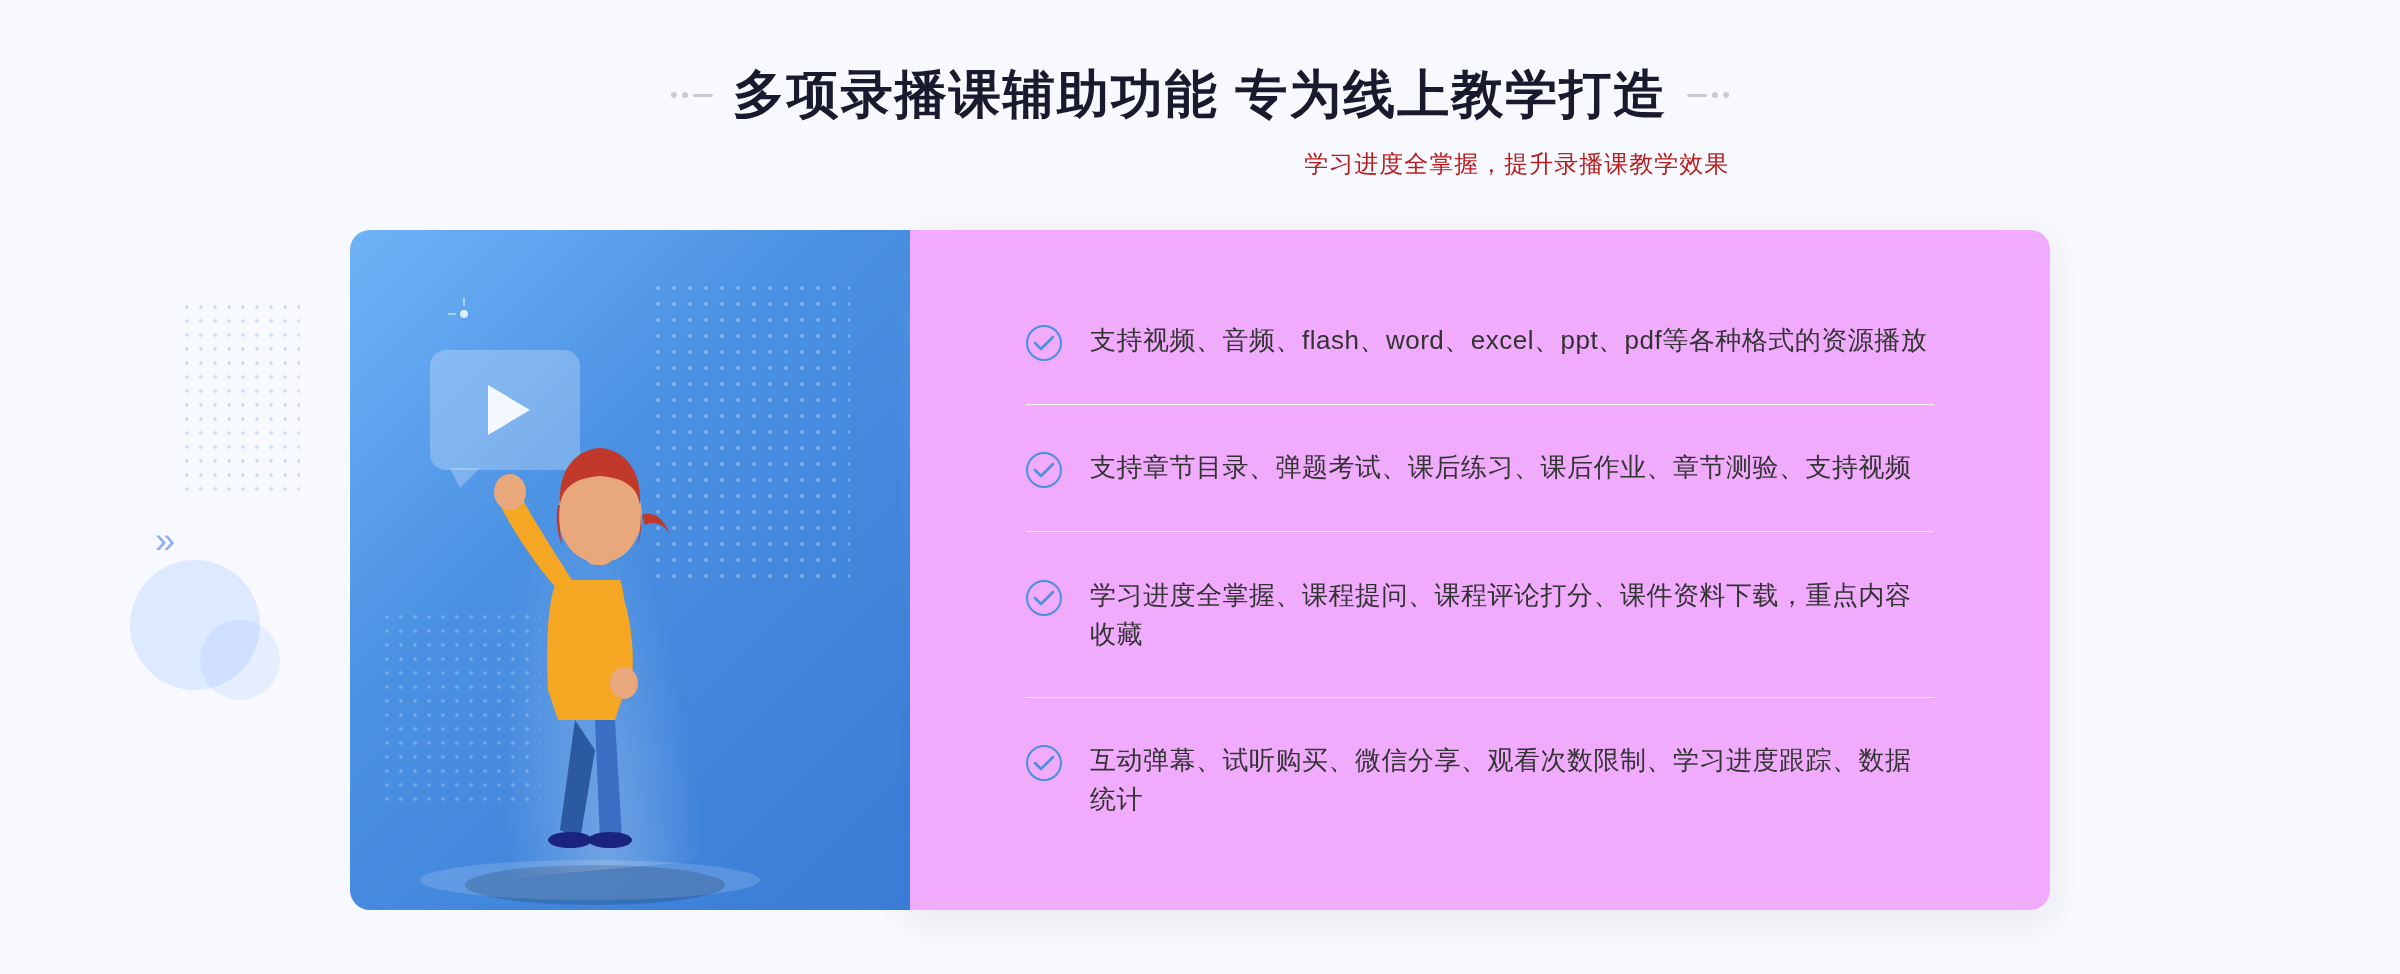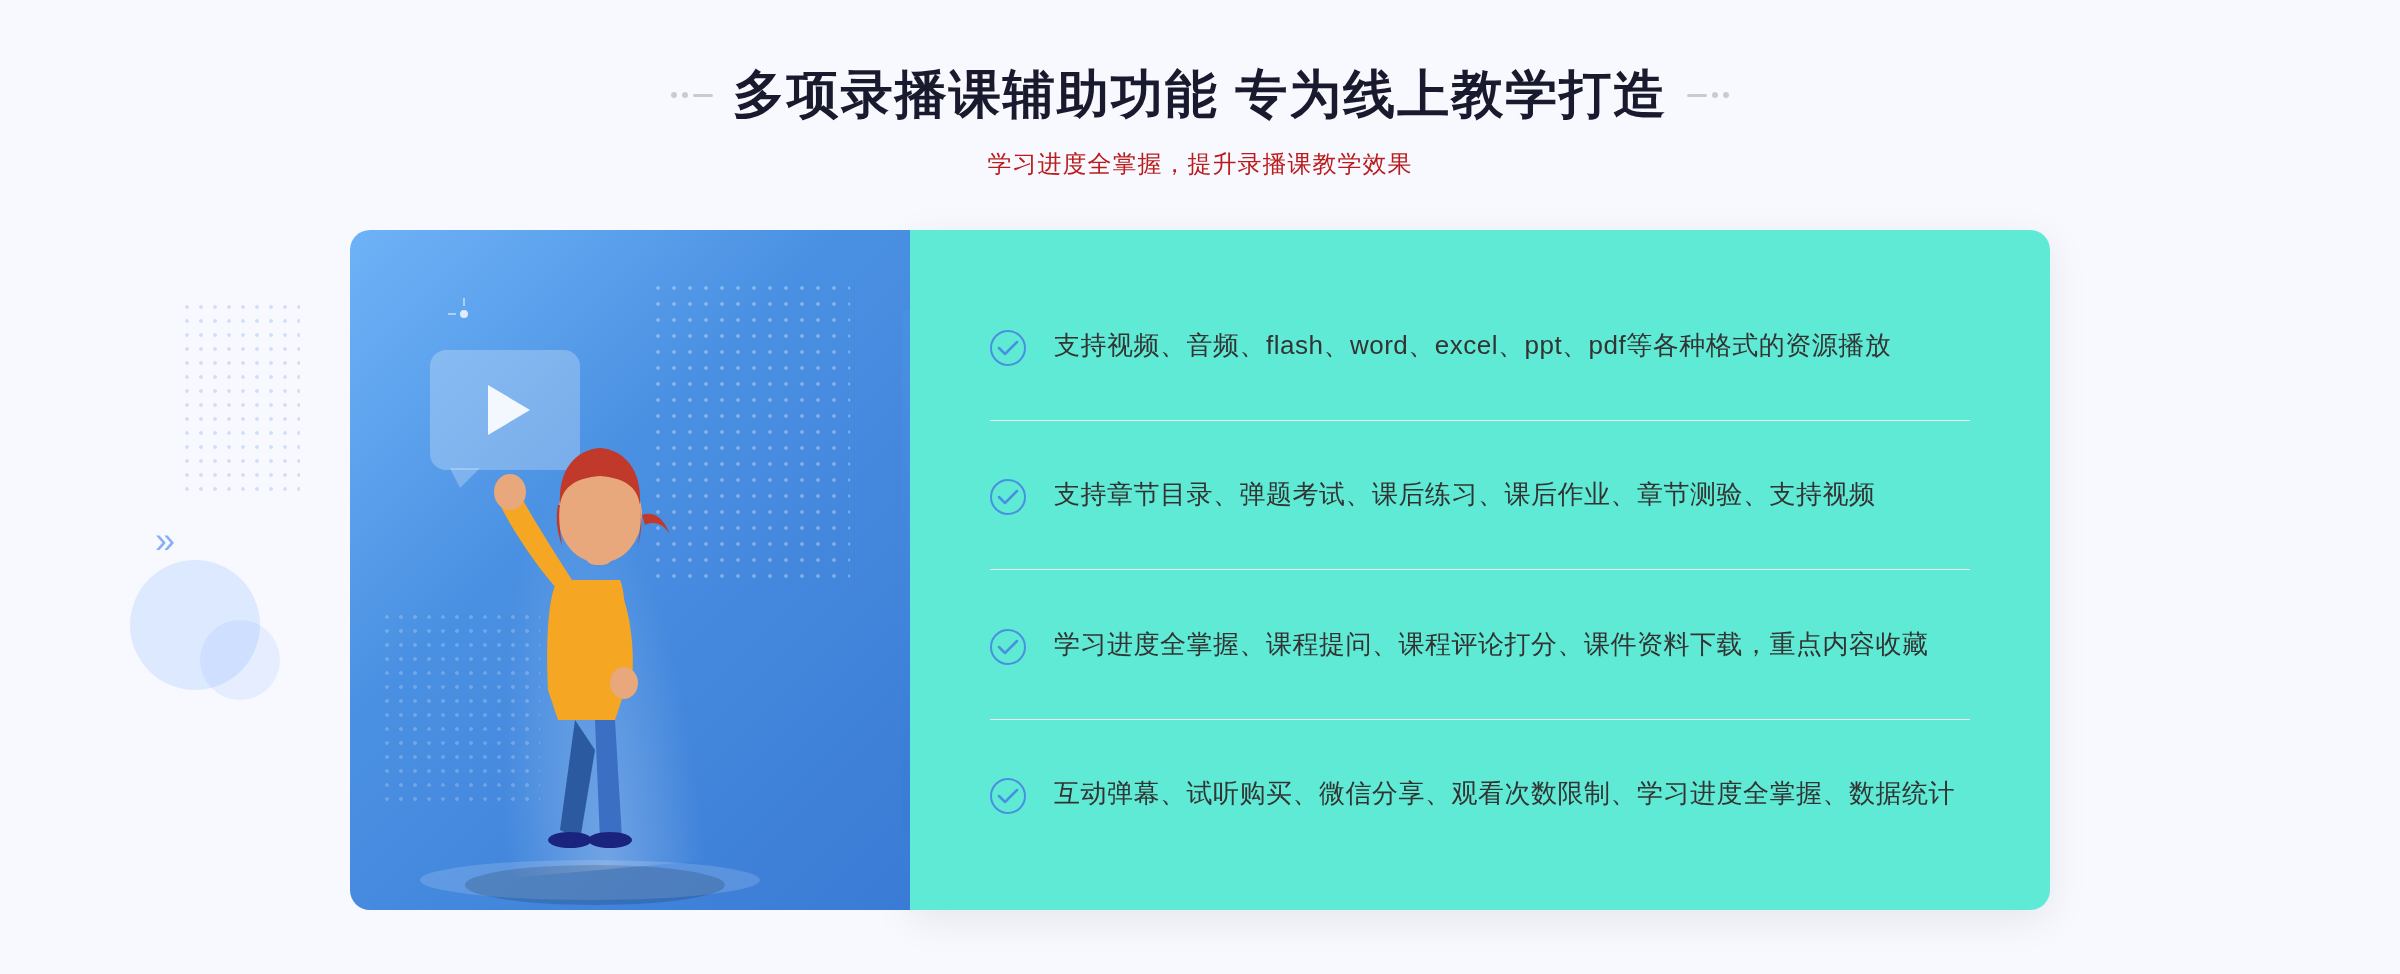--- a/index.html
+++ b/index.html
@@ -78,21 +78,21 @@
       left: 200px;
       top: 620px;
       width: 80px;
       height: 80px;
       border-radius: 50%;
       background: rgba(100, 160, 255, 0.12);
     }
 
     
     .header {
-      text-align: center;
+      text-align: right;
       margin-bottom: 50px;
       position: relative;
     }
 
     .header-title-row {
       display: flex;
       align-items: center;
       justify-content: center;
       gap: 20px;
       margin-bottom: 18px;
@@ -292,23 +292,23 @@
       width: 200px;
       height: 400px;
       background: radial-gradient(ellipse at bottom, rgba(255,255,255,0.25) 0%, transparent 70%);
       transform: rotate(-5deg);
     }
 
     
     .content-panel {
       flex: 1;
       height: 680px;
-      background: #5eead4;
+      background: #f0abfc;
       border-radius: 0 20px 20px 0;
-      padding: 60px 80px;
+      padding: 60px 116px;
       display: flex;
       flex-direction: column;
       justify-content: space-around;
       box-shadow: 0 10px 40px rgba(0,0,0,0.08);
     }
 
     .feature-item {
       display: flex;
       align-items: flex-start;
       gap: 28px;
@@ -470,18 +470,18 @@
       <div class="divider"></div>
 
       <div class="feature-item">
         <div class="check-icon">
           <div class="check-circle">
             <svg width="22" height="16" viewBox="0 0 22 16" fill="none" xmlns="http://www.w3.org/2000/svg">
               <path d="M2 8L8 14L20 2" stroke="#4a90e2" stroke-width="2.5" stroke-linecap="round" stroke-linejoin="round"></path>
             </svg>
           </div>
         </div>
-        <span class="feature-text">互动弹幕、试听购买、微信分享、观看次数限制、学习进度全掌握、数据统计</span>
+        <span class="feature-text">互动弹幕、试听购买、微信分享、观看次数限制、学习进度跟踪、数据统计</span>
       </div>
 
     </div>
   </div>
 </div>
 
 </body></html>

